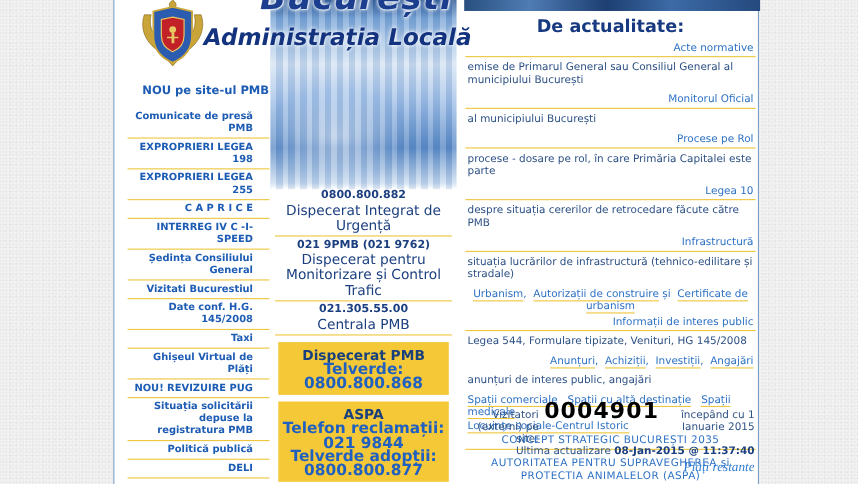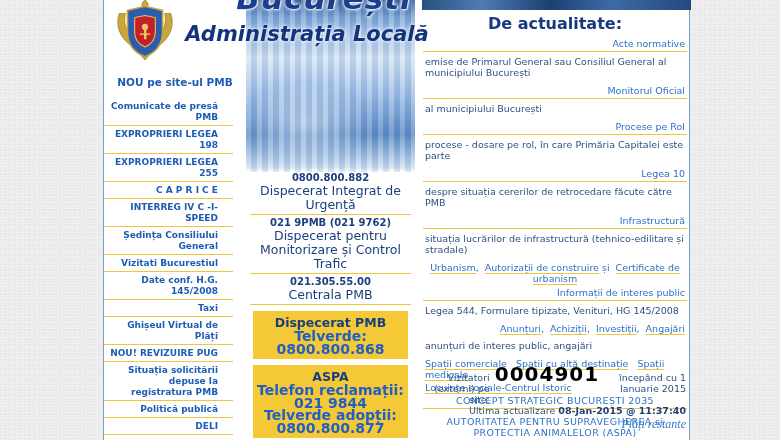--- a/index.html
+++ b/index.html
@@ -42,21 +42,21 @@
     position:absolute;top:-20px;left:105px;width:230px;text-align:center;
     font-size:31px;font-weight:bold;font-style:italic;color:#1b3e8f;letter-spacing:1px;
     text-shadow:0 0 3px #fff,0 0 5px #fff,1px 1px 0 #9db8dd;white-space:nowrap;z-index:3;
   }
   .title-admin{
     position:absolute;top:22px;left:78px;width:250px;text-align:center;
     font-size:21px;font-weight:bold;font-style:italic;color:#14337f;
     text-shadow:0 0 3px rgba(255,255,255,.95),0 0 6px rgba(255,255,255,.8);white-space:nowrap;z-index:3;
   }
   
-  .sidebar{position:absolute;left:0;top:0;width:142px;height:328px;}
+  .sidebar{position:absolute;left:12px;top:0;width:142px;height:328px;}
   .coat{position:absolute;left:10px;top:0;}
   .menu-new{
     margin-top:76px;text-align:center;font-size:10.5px;font-weight:bold;color:var(--menu-blue);
   }
   .menu{margin-top:10px;}
   .mi{
     font-size:9px;font-weight:bold;color:var(--menu-blue);text-align:right;
     padding:3px 15px 2px 3px;border-bottom:1px solid var(--gold);margin-right:13px;
     line-height:11px;cursor:pointer;
   }

